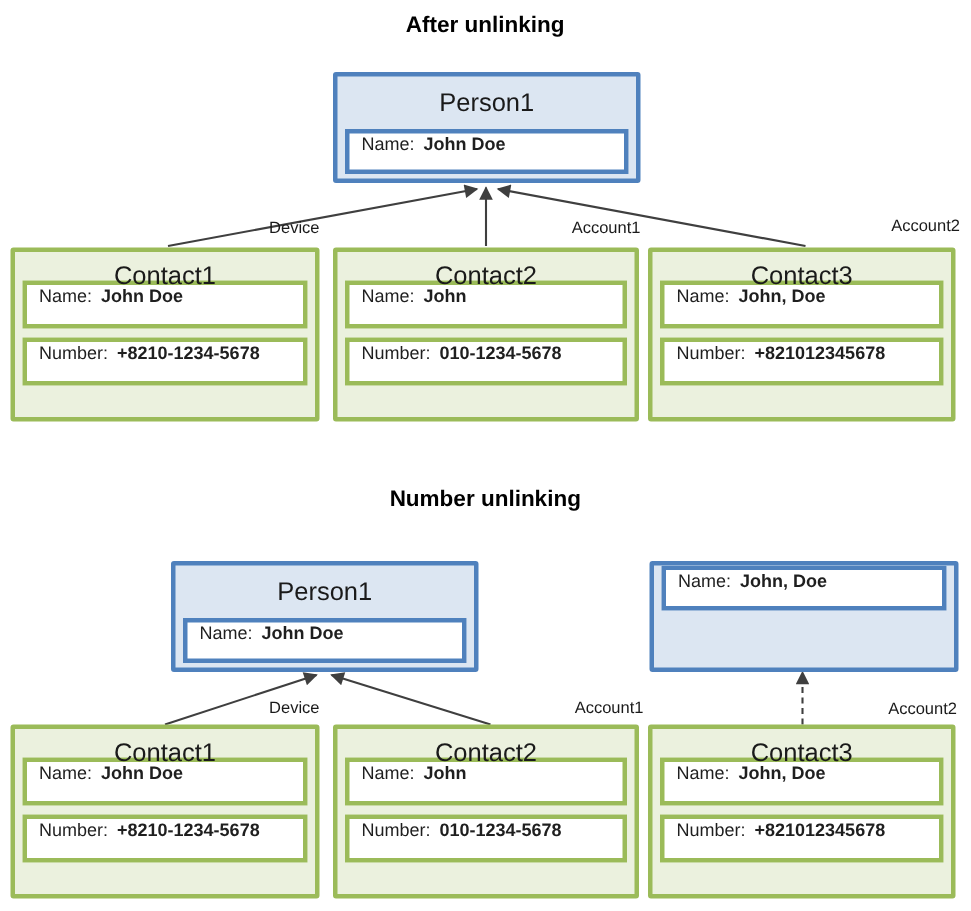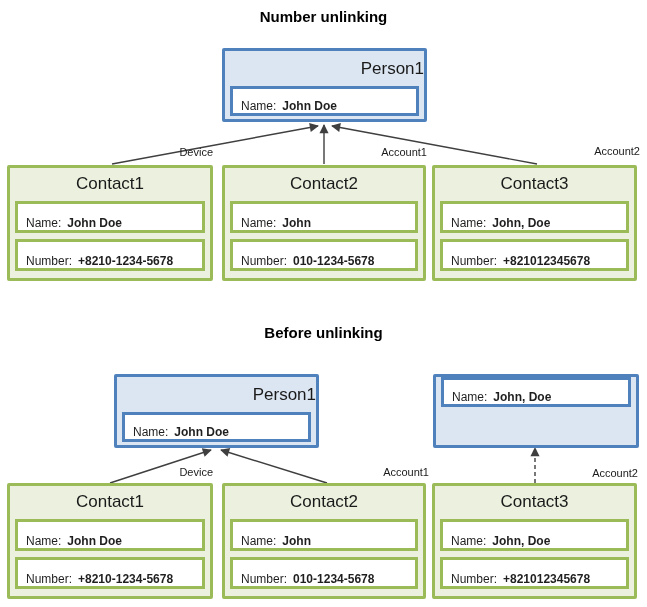--- a/index.html
+++ b/index.html
@@ -22,26 +22,26 @@
   .entity{
     position:absolute;box-sizing:border-box;
     border:3px solid;border-radius:2px;
   }
   .person{border-color:var(--person-border);background:var(--person-fill);}
   .contact{border-color:var(--contact-border);background:var(--contact-fill);}
 
   .entity-title{
     text-align:center;font-size:17px;color:#1a1a1a;
   }
-  .person .entity-title{height:35px;line-height:35px;text-align:right;}
-  .contact .entity-title{height:33px;line-height:32px;}
+  .person .entity-title{height:35px;line-height:35px;}
+  .contact .entity-title{height:19px;line-height:32px;}
 
   .field{
     box-sizing:border-box;background:#fff;border:3px solid;
-    margin:0 5px 6px 5px;display:flex;align-items:flex-end;
+    margin:0 5px 6px 5px;display:flex;align-items:flex-start;
     padding-left:8px;font-size:12px;white-space:nowrap;overflow:hidden;
   }
   .person .field{border-color:var(--person-border);height:30px;margin-bottom:0;}
   .contact .field{border-color:var(--contact-border);height:32px;}
 
   .fvalue{margin-left:6px;font-weight:bold;}
 
   .edge-label{
     position:absolute;font-size:11px;line-height:13px;color:#1a1a1a;
     text-align:right;white-space:nowrap;
@@ -66,21 +66,21 @@
 
     <line class="arrow" x1="112" y1="164" x2="318" y2="126" marker-end="url(#ah)"></line>
     <line class="arrow" x1="324" y1="164" x2="324" y2="125" marker-end="url(#ah)"></line>
     <line class="arrow" x1="537" y1="164" x2="332" y2="126" marker-end="url(#ah)"></line>
 
     <line class="arrow" x1="110" y1="483" x2="211" y2="450" marker-end="url(#ah)"></line>
     <line class="arrow" x1="327" y1="483" x2="221" y2="450" marker-end="url(#ah)"></line>
     <line class="arrow dashed" x1="535" y1="483" x2="535" y2="448" marker-end="url(#ah)"></line>
   </svg>
 
-  <div class="section-title" style="top:8px">Number unlinking</div>
+  <div class="section-title" style="top:8px">After unlinking</div>
 
   <div class="entity person" style="left:222px;top:48px;width:205px;height:74px">
     <div class="entity-title">Person1</div>
     <div class="field">
       <span class="flabel">Name:</span>
       <span class="fvalue">John Doe</span>
     </div>
   </div>
 
   <div class="edge-label" style="right:434px;top:146px">Device</div>
@@ -116,21 +116,21 @@
     <div class="field">
       <span class="flabel">Name:</span>
       <span class="fvalue">John, Doe</span>
     </div>
     <div class="field">
       <span class="flabel">Number:</span>
       <span class="fvalue">+821012345678</span>
     </div>
   </div>
 
-  <div class="section-title" style="top:324px">Before unlinking</div>
+  <div class="section-title" style="top:324px">Number unlinking</div>
 
   <div class="entity person" style="left:114px;top:374px;width:205px;height:74px">
     <div class="entity-title">Person1</div>
     <div class="field">
       <span class="flabel">Name:</span>
       <span class="fvalue">John Doe</span>
     </div>
   </div>
 
   <div class="entity person" style="left:433px;top:374px;width:206px;height:74px">

